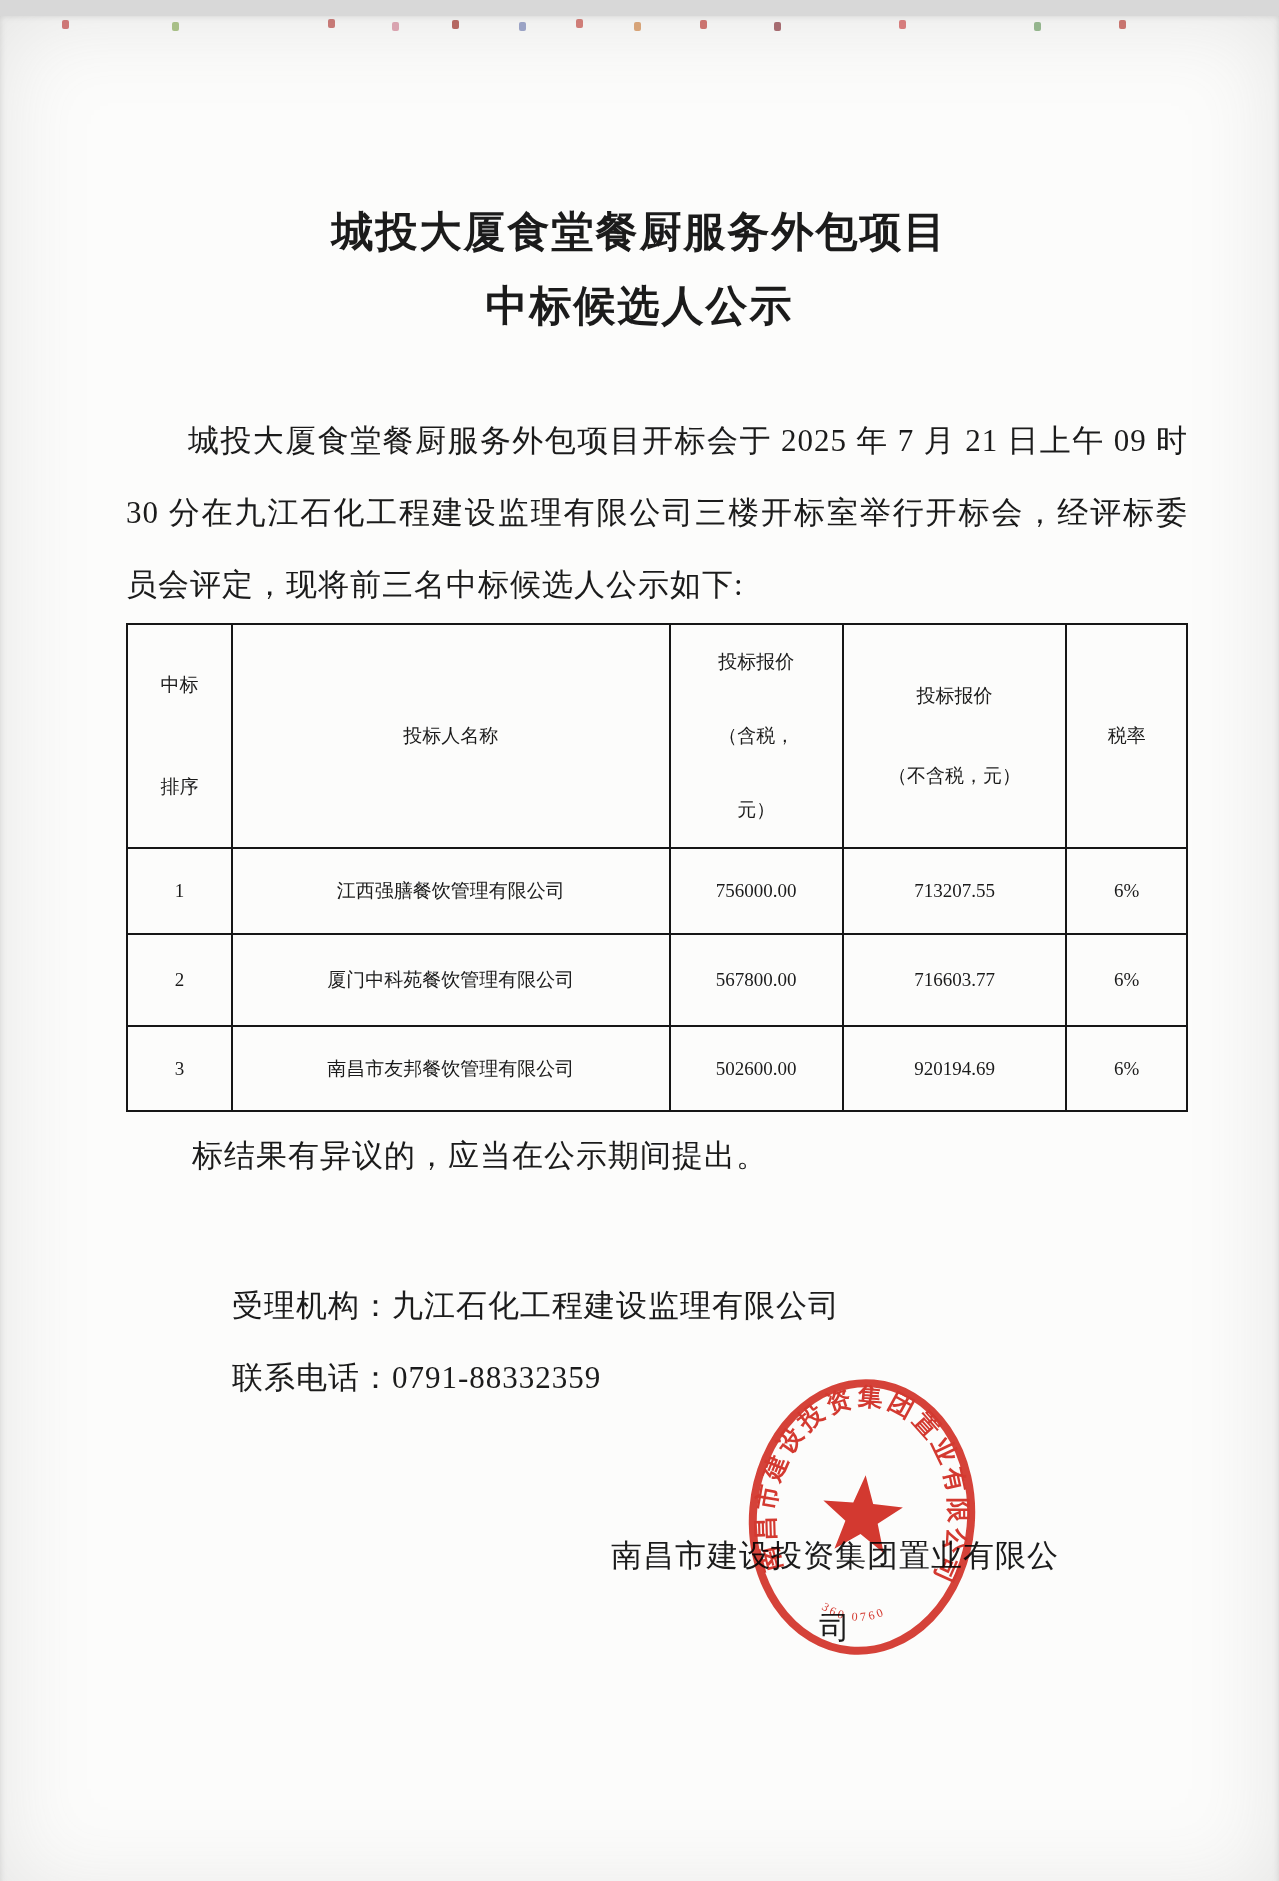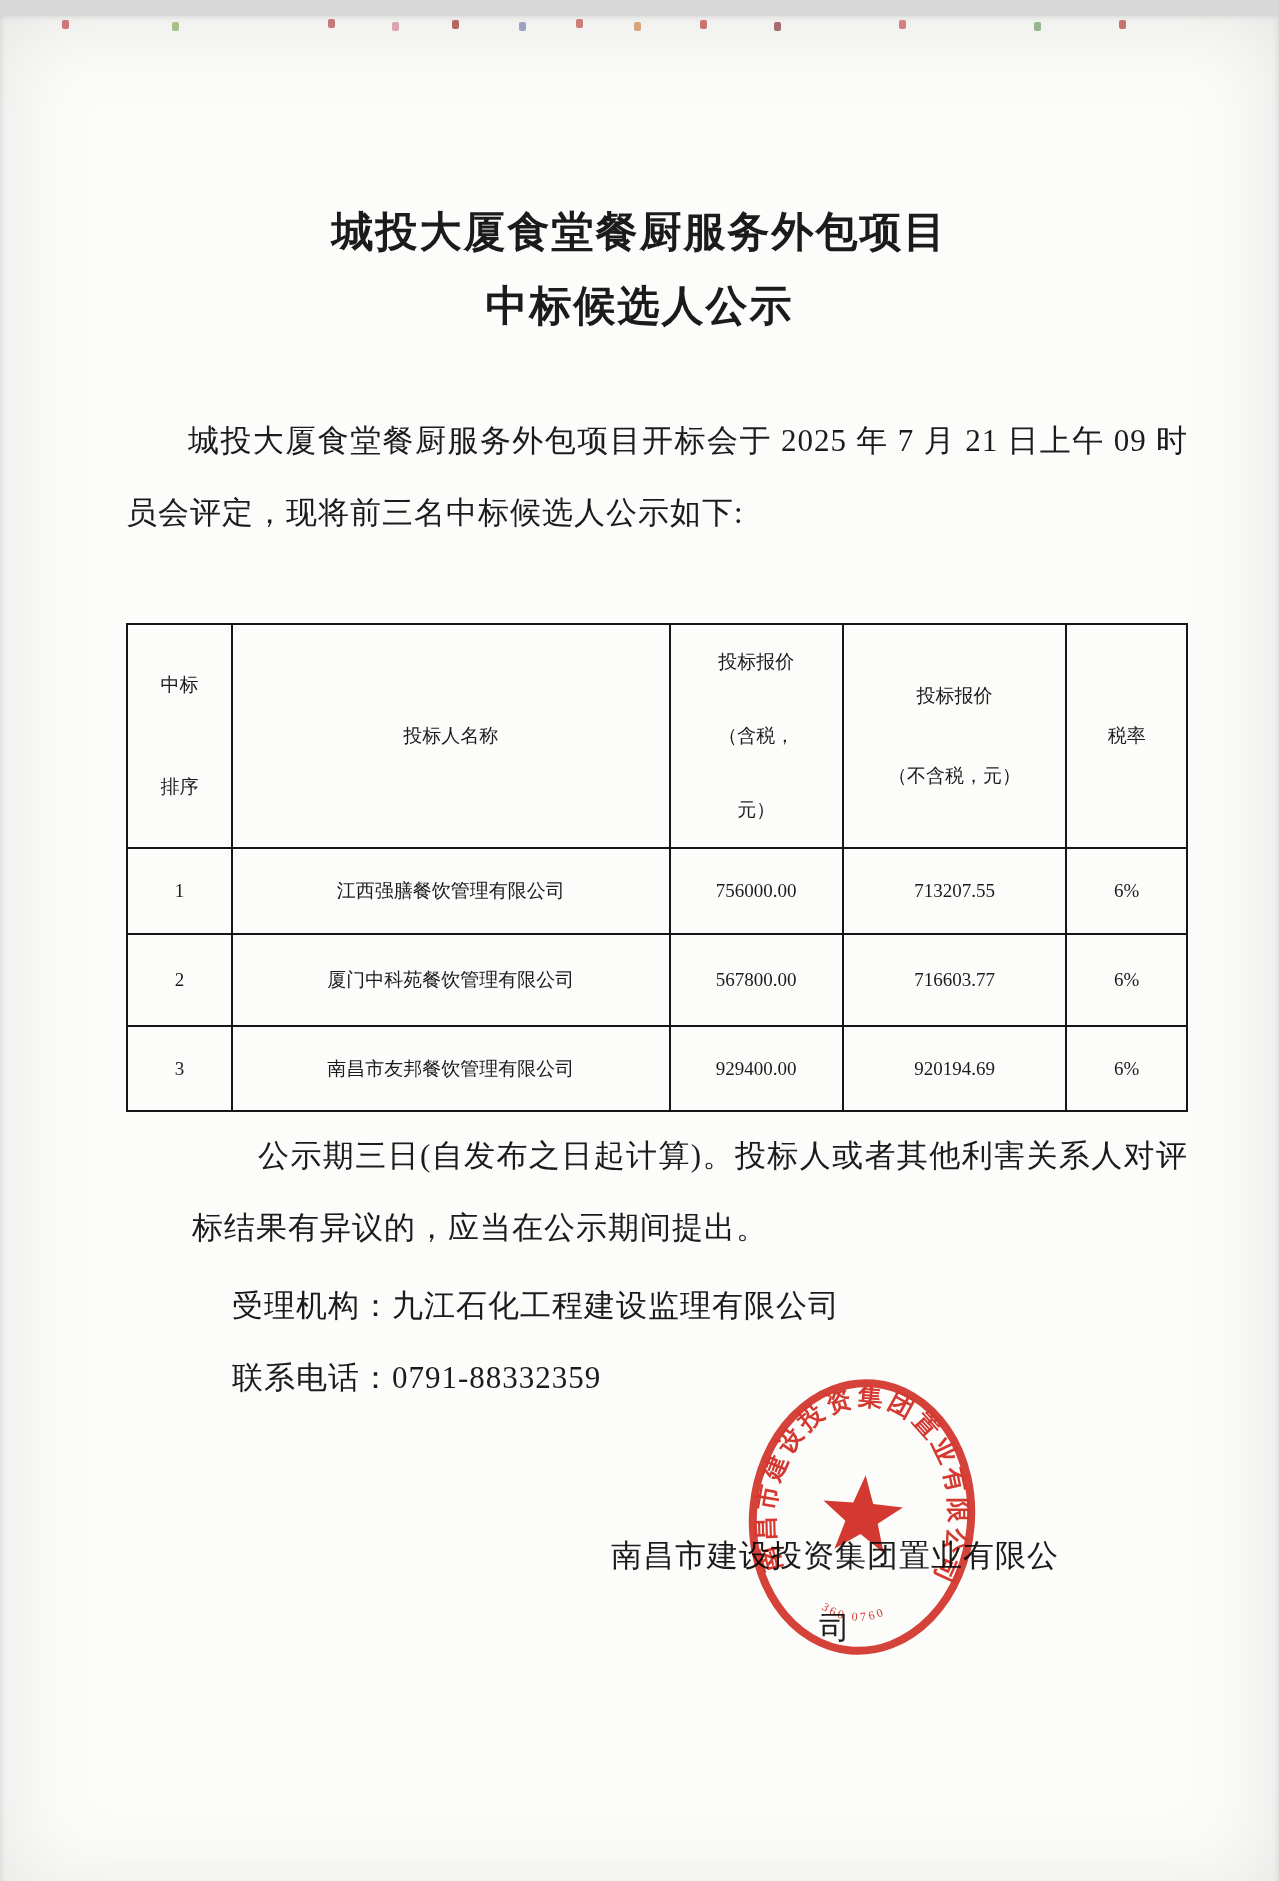--- a/index.html
+++ b/index.html
@@ -94,20 +94,21 @@
     <span class="speck s11"></span>
     <span class="speck s12"></span>
     <span class="speck s13"></span>
   </div>
 
   <div class="title title1">城投大厦食堂餐厨服务外包项目</div>
   <div class="title title2">中标候选人公示</div>
 
   <div class="textcol intro">
     <div class="line just ind">城投大厦食堂餐厨服务外包项目开标会于 2025 年 7 月 21 日上午 09 时</div>
+    <div class="line just">30 分在九江石化工程建设监理有限公司三楼开标室举行开标会，经评标委</div>
     <div class="line">员会评定，现将前三名中标候选人公示如下:</div>
   </div>
 
   <table class="bid">
     <tbody>
         <tr class="hdr">
       <td class="c1 pre h-rank">中标
 排序</td>
       <td class="c2">投标人名称</td>
       <td class="c3 pre h-tax3">投标报价
@@ -127,29 +128,28 @@
     <tr class="r2">
       <td>2</td>
       <td>厦门中科苑餐饮管理有限公司</td>
       <td>567800.00</td>
       <td>716603.77</td>
       <td>6%</td>
     </tr>
     <tr class="r3">
       <td>3</td>
       <td>南昌市友邦餐饮管理有限公司</td>
-      <td>929400.00</td>
+      <td>502600.00</td>
       <td>920194.69</td>
       <td>6%</td>
     </tr>
   </tbody>
     </table>
 
   <div class="textcol notice">
-    <div class="line just ind">公示期三日(自发布之日起计算)。投标人或者其他利害关系人对评</div>
     <div class="line">标结果有异议的，应当在公示期间提出。</div>
   </div>
 
   <div class="textcol contact">
     <div class="line">受理机构：九江石化工程建设监理有限公司</div>
     <div class="line">联系电话：0791-88332359</div>
   </div>
 
   <div class="sig-company">南昌市建设投资集团置业有限公司</div>
 

